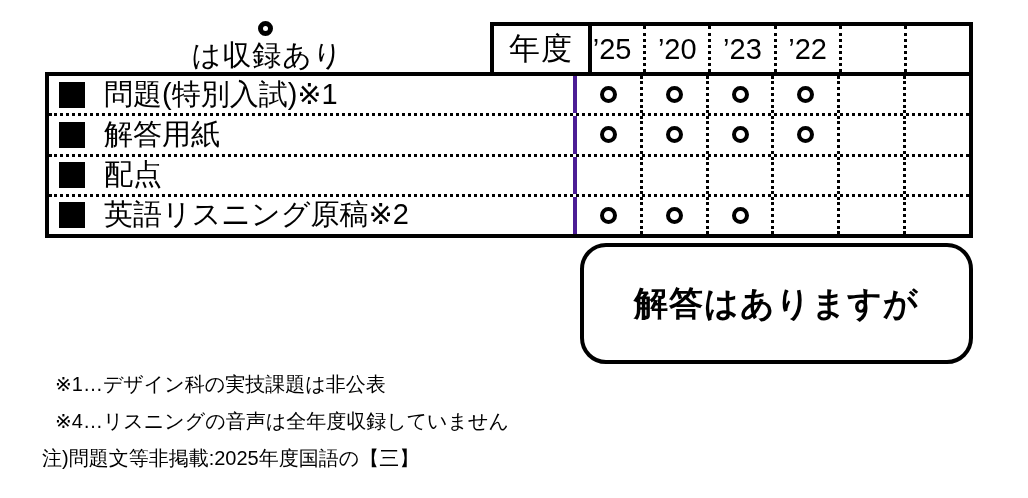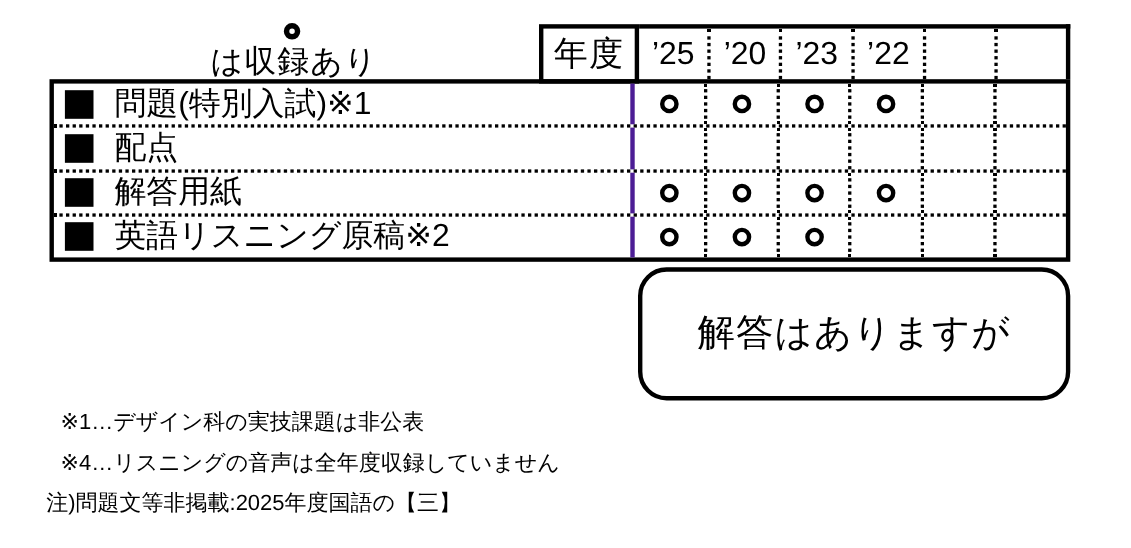--- a/index.html
+++ b/index.html
@@ -19,21 +19,21 @@
     font-size: 29px; letter-spacing: 1px; flex-direction: column;
   }
   .legend-circle {
     width: 15px; height: 15px;
     border: 5px solid #000; border-radius: 50%;
     margin-right: 5px; flex: none;
   }
 
   
   .nendo-box {
-    position: absolute; left: 490px; top: 22px; width: 91px; height: 54px;
+    position: absolute; left: 490px; top: 22px; width: 102px; height: 54px;
     border: 4px solid #000; background: #fff;
     display: flex; align-items: center; justify-content: center;
     font-size: 31px; letter-spacing: 1px;
   }
   .year-header {
     position: absolute; left: 581px; top: 22px; width: 392px; height: 50px;
     border-top: 4px solid #000; border-right: 4px solid #000;
     display: flex;
   }
   .yh-cell {
@@ -65,21 +65,21 @@
   .circle-mark {
     width: 17px; height: 17px;
     border: 4.5px solid #000; border-radius: 50%;
   }
 
   
   .callout {
     position: absolute; left: 580px; top: 243px; width: 393px; height: 121px;
     border: 4px solid #000; border-radius: 26px; background: #fff;
     display: flex; flex-direction: column; align-items: center; justify-content: center;
-    font-size: 34px; font-weight: normal; line-height: 47px; letter-spacing: 1px;
+    font-size: 34px; font-weight: bold; line-height: 47px; letter-spacing: 1px;
   }
 
   
   .footnotes {
     position: absolute; left: 42px; top: 366px;
     font-size: 20px; line-height: 37px; white-space: nowrap;
   }
   .footnote-sub { padding-left: 13px; }
 </style>
 </head>
@@ -119,46 +119,46 @@
       </div>
       <div class="mark-cell">
         <span class="circle-mark"></span>
       </div>
       <div class="mark-cell"></div>
       <div class="mark-cell"></div>
     </div>
     <div class="t-row">
       <div class="row-label">
         <span class="bullet-square"></span>
-        <span>配点</span>
-      </div>
-      <div class="mark-cell"></div>
-      <div class="mark-cell"></div>
-      <div class="mark-cell"></div>
-      <div class="mark-cell"></div>
-      <div class="mark-cell"></div>
-      <div class="mark-cell"></div>
-    </div>
-    <div class="t-row">
-      <div class="row-label">
-        <span class="bullet-square"></span>
         <span>解答用紙</span>
       </div>
       <div class="mark-cell">
         <span class="circle-mark"></span>
       </div>
       <div class="mark-cell">
         <span class="circle-mark"></span>
       </div>
       <div class="mark-cell">
         <span class="circle-mark"></span>
       </div>
       <div class="mark-cell">
         <span class="circle-mark"></span>
       </div>
+      <div class="mark-cell"></div>
+      <div class="mark-cell"></div>
+    </div>
+    <div class="t-row">
+      <div class="row-label">
+        <span class="bullet-square"></span>
+        <span>配点</span>
+      </div>
+      <div class="mark-cell"></div>
+      <div class="mark-cell"></div>
+      <div class="mark-cell"></div>
+      <div class="mark-cell"></div>
       <div class="mark-cell"></div>
       <div class="mark-cell"></div>
     </div>
     <div class="t-row">
       <div class="row-label">
         <span class="bullet-square"></span>
         <span>英語リスニング原稿※2</span>
       </div>
       <div class="mark-cell">
         <span class="circle-mark"></span>

